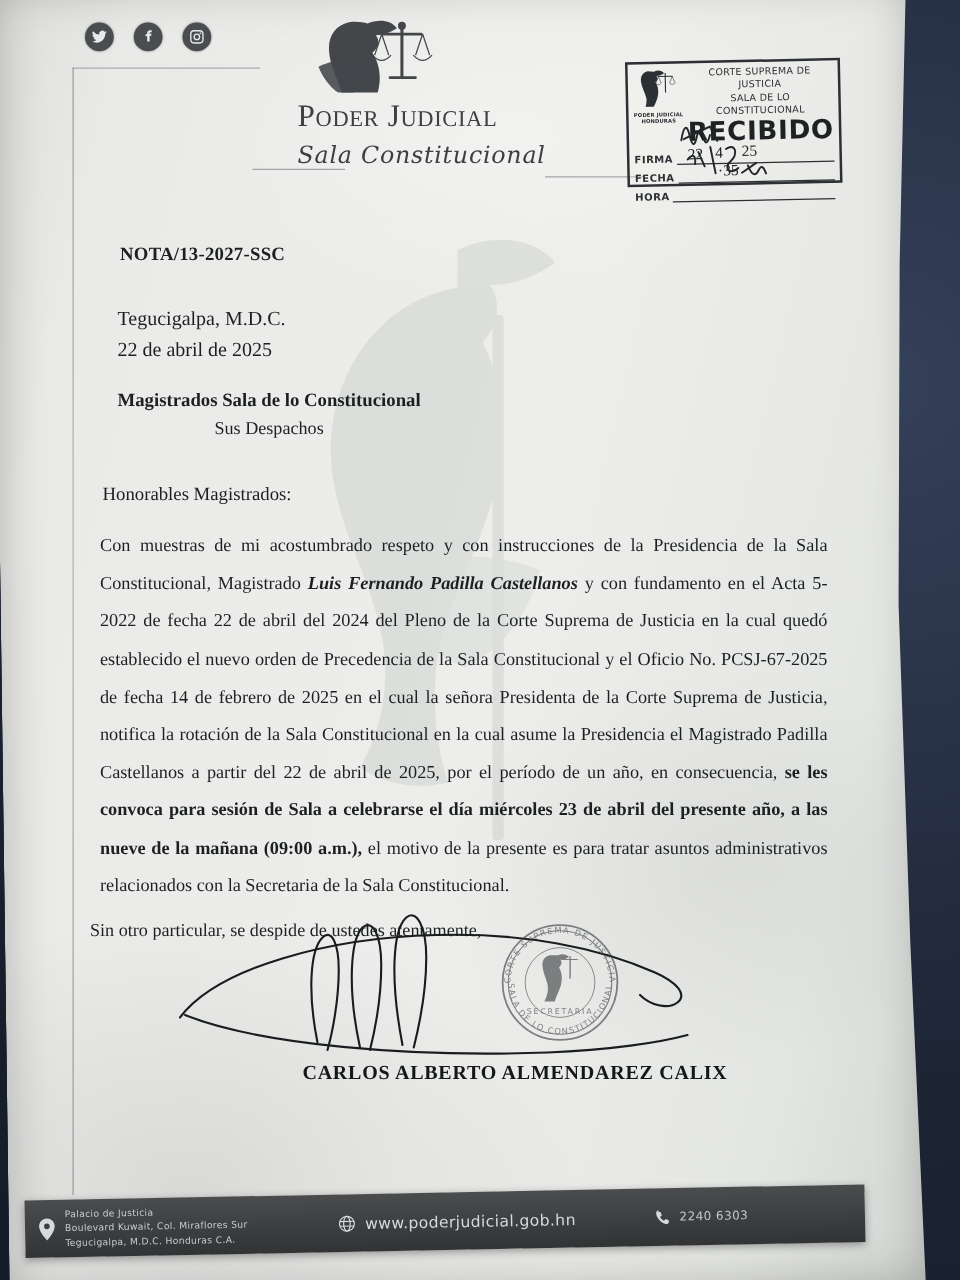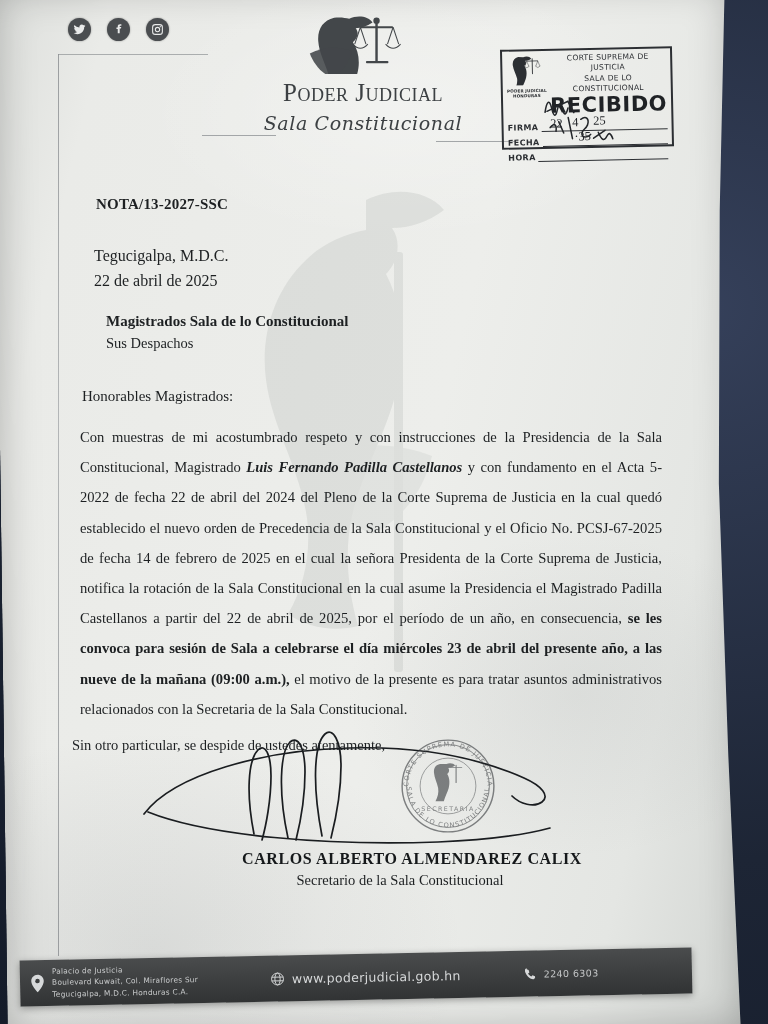--- a/index.html
+++ b/index.html
@@ -102,21 +102,21 @@
     justify-content: center;
     box-shadow: 0 0 2px rgba(0,0,0,.4);
   }
   .social-badge svg { display: block; }
   
   .letterhead {
     position: absolute;
     left: 232px;
     top: 6px;
     width: 250px;
-    text-align: center;
+    text-align: left;
   }
   .logo-mark { height: 58px; margin-bottom: 2px; }
   .brand-main {
     font-family: "Liberation Serif", "DejaVu Serif", serif;
     font-size: 25px;
     letter-spacing: .5px;
     color: #3c4043;
     font-variant: small-caps;
     line-height: 1.05;
   }
@@ -225,25 +225,26 @@
   .place-date {
     position: absolute;
     left: 88px;
     top: 234px;
     font-size: 16px;
     color: #1d2022;
     line-height: 1.55;
   }
   .addressee {
     position: absolute;
-    left: 100px;
+    left: 88px;
     top: 300px;
     font-size: 14.5px;
     color: #1d2022;
     line-height: 1.5;
+    text-align: center;
   }
   .addressee .strong { font-weight: bold; font-size: 15px; }
   .salutation {
     position: absolute;
     left: 76px;
     top: 378px;
     font-size: 15px;
     color: #1d2022;
   }
   .body-text {
@@ -519,21 +520,20 @@
         <path d="M34 4 c9 -4 19 -2 23 4 c-6 4 -12 6 -18 6 c4 6 2 12 -3 16 c7 11 7 25 4 37
                  c-3 12 -10 23 -13 35 h-22 c6 -11 9 -23 7 -35 c-3 -14 -10 -26 -11 -40
                  c-1 -13 5 -21 16 -23 z"></path>
         <rect x="58" y="6" width="3" height="48" rx="1.4"></rect>
         <rect x="42" y="12" width="34" height="2.4" rx="1.2"></rect>
       </g>
       <text x="60" y="88" text-anchor="middle" font-family="'DejaVu Sans', sans-serif" font-size="7" fill="#3a3d40" letter-spacing="1.6">SECRETARIA</text>
     </svg>
 
     <div class="sig-name">CARLOS ALBERTO ALMENDAREZ CALIX</div>
-    <div class="sig-title">Secretario de la Sala Constitucional</div>
 
     <div class="footer">
       <div class="footer-group">
         <svg width="15" height="19" viewBox="0 0 24 30">
           <path d="M12 1 C6.5 1 2 5.5 2 11 c0 7.5 10 18 10 18 s10 -10.5 10 -18 C22 5.5 17.5 1 12 1 z" fill="#d7d9da"></path>
           <circle cx="12" cy="11" r="3.6" fill="#3c3e3f"></circle>
         </svg>
         <div class="footer-addr">
           <div>Palacio de Justicia</div>
           <div>Boulevard Kuwait, Col. Miraflores Sur</div>

